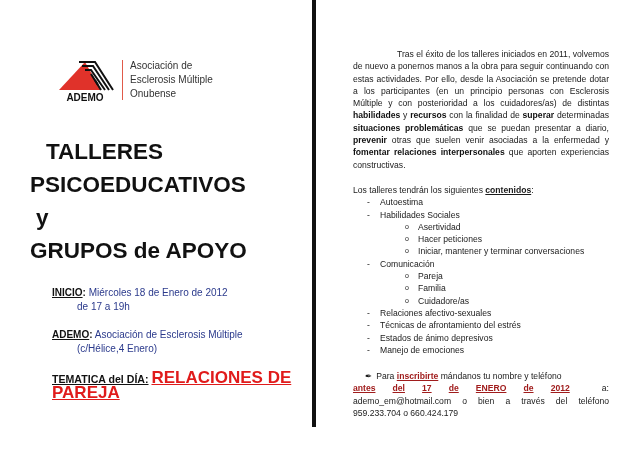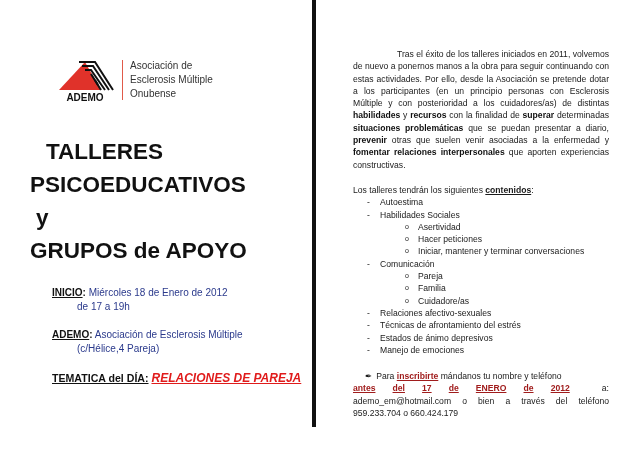--- a/index.html
+++ b/index.html
@@ -36,21 +36,21 @@
   .title .t3 { padding-left: 6px; }
   .title .t4 { padding-left: 0px; }
 
   .info { position: absolute; left: 52px; font-size: 10px; line-height: 14px; }
   .info .lbl { font-weight: bold; text-decoration: underline; color: #111111; }
   .info .val { color: #2b3a8c; }
   .info .indent { padding-left: 25px; display: block; color: #2b3a8c; }
   .info-inicio { top: 286px; }
   .info-lugar { top: 328px; }
   .info-tema { top: 371px; font-size: 10.6px; }
-  .info-tema .red { color: #e01b1b; font-weight: bold; text-decoration: underline; font-size: 12px; font-style: italic; }
+  .info-tema .red { color: #e01b1b; font-weight: bold; text-decoration: underline; font-size: 17px; }
 
   
   .p1 { text-indent: 44px; margin: 0; }
   .p1 b { font-weight: bold; color: #111; }
   .list-intro { margin: 13px 0 0 0; }
   .list-intro u b { font-weight: bold; }
   ul.lvl1 { list-style: none; margin: 0; padding: 0 0 0 14px; }
   ul.lvl1 > li { position: relative; padding-left: 13px; }
   ul.lvl1 > li > .dash { position: absolute; left: 0; top: 0; }
   ul.lvl2 { list-style: none; margin: 0; padding: 0 0 0 25px; }
@@ -101,21 +101,21 @@
 
   <div class="info info-inicio">
     <span class="lbl">INICIO</span><b>:</b>
     <span class="val">Miércoles 18 de Enero de 2012</span>
     <span class="indent">de 17 a 19h</span>
   </div>
 
   <div class="info info-lugar">
     <span class="lbl">ADEMO</span><b>:</b>
     <span class="val">Asociación de Esclerosis Múltiple</span>
-    <span class="indent">(c/Hélice,4 Pareja)</span>
+    <span class="indent">(c/Hélice,4 Enero)</span>
   </div>
 
   <div class="info info-tema">
     <span class="lbl">TEMATICA del DÍA:</span>
     <span class="red">RELACIONES DE PAREJA</span>
   </div>
 </div>
 
 <div class="divider"></div>
 

